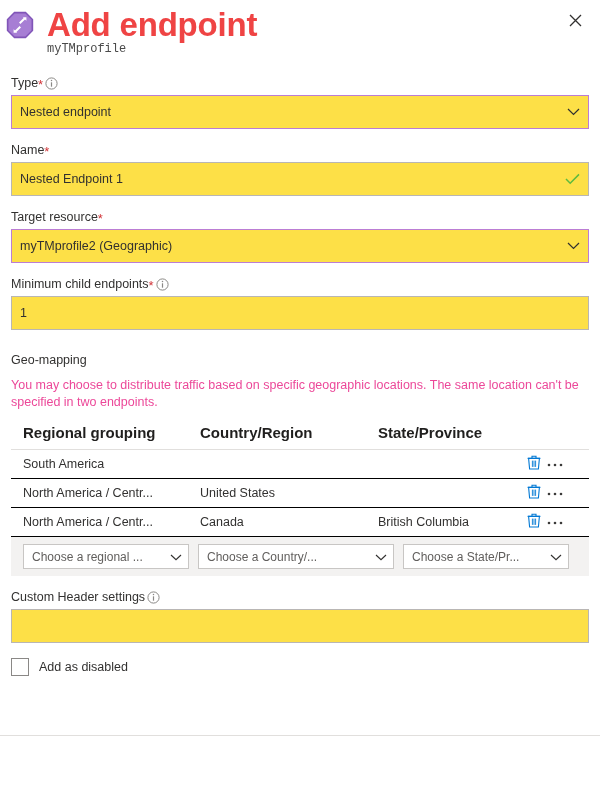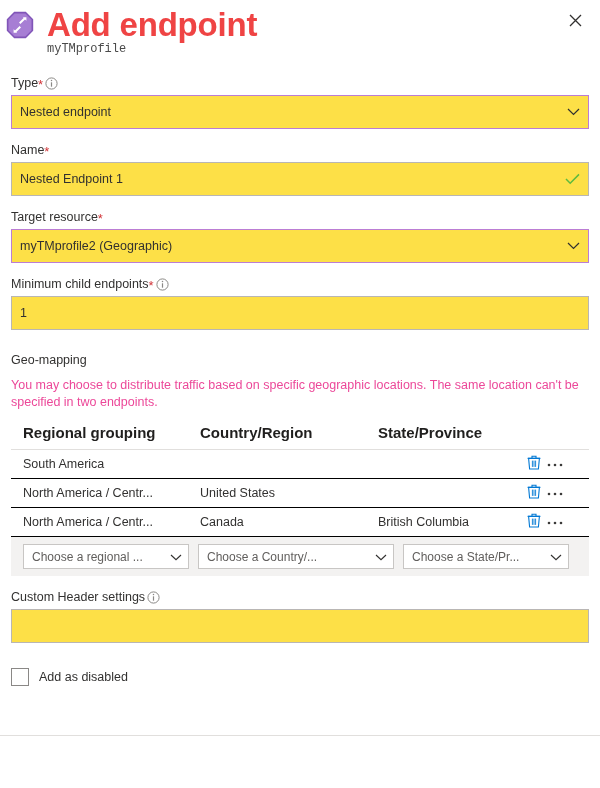--- a/index.html
+++ b/index.html
@@ -164,21 +164,21 @@
   .mini-select .mval { flex: 1; white-space: nowrap; overflow: hidden; }
   .ms-a { width: 166px; }
   .ms-b { width: 196px; align-items: center; }
   .ms-c { width: 166px; }
 
   
   .checkbox-row {
     display: flex;
     align-items: center;
     gap: 10px;
-    margin-top: 25px;
+    margin-top: 15px;
     font-size: 12.5px;
     color: #323130;
   }
   .cbox {
     width: 18px; height: 18px;
     border: 1px solid #8a8886;
     background: #fff;
     flex: none;
     cursor: pointer;
   }

